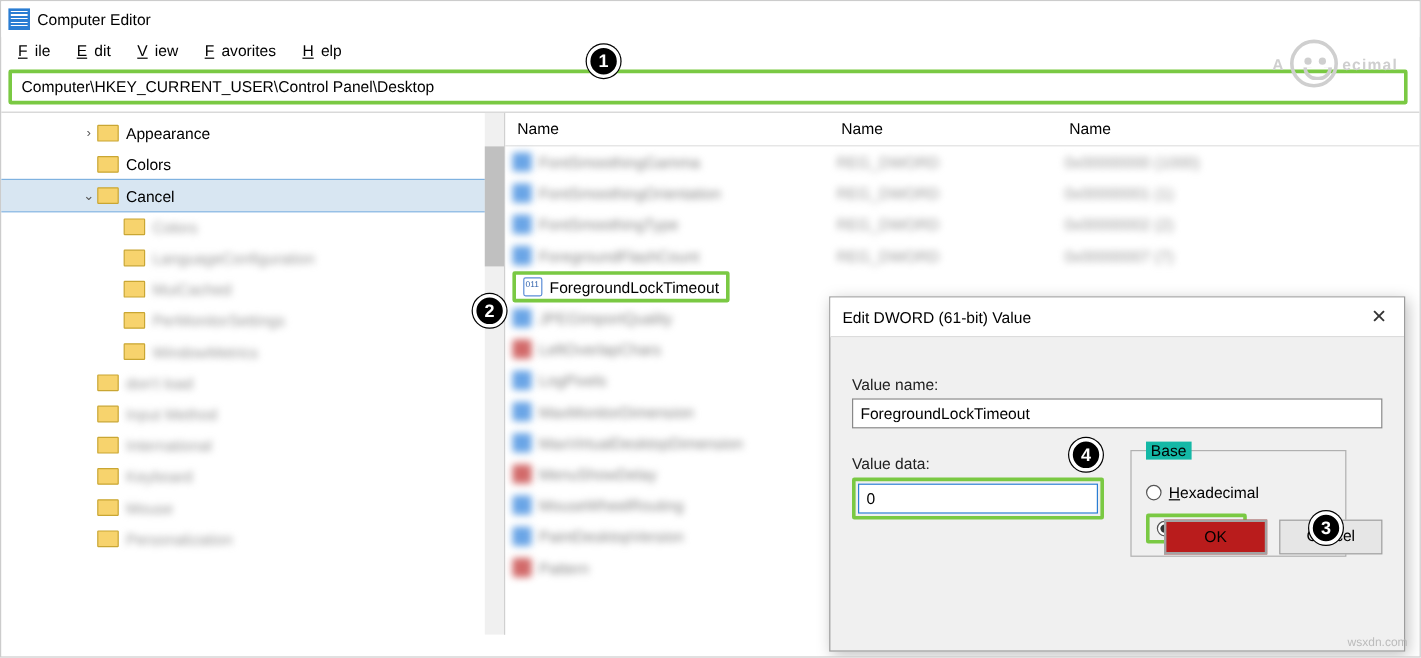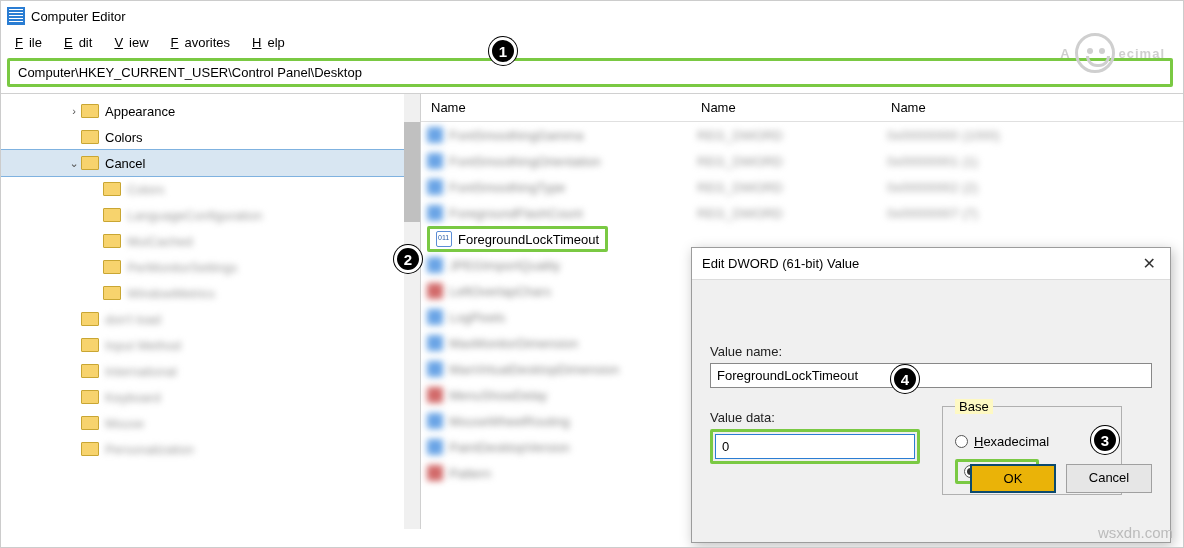--- a/index.html
+++ b/index.html
@@ -31,46 +31,46 @@
   .reg-icon.blue{background:#6aa5e6;}
   .reg-icon.red{background:#d26a6a;}
   .list-row.blur span{filter:blur(3px);color:#888;}
   .list-row.blur .col-type, .list-row.blur .col-data{filter:blur(3px);color:#999;}
   .sel-focus{border:3px solid #7ac943;border-radius:2px;display:inline-flex;align-items:center;padding:2px 6px;}
   .sel-focus .reg-icon.spec{background:#fff;border:1px solid #5b8dd6;position:relative;}
   .sel-focus .reg-icon.spec::after{content:"011";position:absolute;font-size:7px;color:#2a5da8;top:2px;left:1px;}
   .dialog{ position:absolute; left:690px; top:246px; width:480px; height:296px; background:#f0f0f0; border:1px solid #9c9c9c; box-shadow:2px 3px 12px rgba(0,0,0,.25); }
   .dialog-title{ display:flex; align-items:center; justify-content:space-between; background:#fff; padding:6px 10px; border-bottom:1px solid #dcdcdc;}
   .dialog-close{font-size:16px;color:#333;padding:0 4px;}
-  .dialog-body{ padding:28px 18px 10px 18px; position:relative;margin-top:32px;}
+  .dialog-body{ padding:28px 18px 10px 18px; position:relative;}
   .dlg-label{color:#222;margin-top:4px;margin-bottom:4px;display:block;}
   .dlg-input{width:100%;border:1px solid #888;background:#fff;padding:4px 6px;}
   .dlg-row{display:flex;gap:22px;margin-top:18px;align-items:flex-start;}
   .dlg-valuedata{width:210px;}
   .dlg-valuedata .green-wrap{border:3px solid #7ac943;border-radius:2px;padding:2px;}
   .dlg-valuedata input{width:100%;border:1px solid #2a7dd3;padding:4px 6px;}
   .fieldset{border:1px solid #b0b0b0;padding:8px 12px 10px 12px;width:180px;}
-  .legend{position:relative;top:-16px;background:#fef9c3;padding:0 4px;display:inline-block;}
+  .legend{position:relative;top:-16px;background:#14b8a6;padding:0 4px;display:inline-block;}
   .radio-row{display:flex;align-items:center;gap:6px;margin:4px 0;}
   .radio{width:13px;height:13px;border:1px solid #555;border-radius:50%;display:inline-block;position:relative;background:#fff;}
   .radio.checked::after{content:"";position:absolute;inset:2px;background:#333;border-radius:50%;}
   .green-box{border:3px solid #7ac943;border-radius:2px;padding:2px 6px;display:inline-flex;align-items:center;gap:6px;}
   .dlg-buttons{position:absolute;right:18px;bottom:12px;display:flex;gap:10px;}
   .btn{min-width:86px;padding:5px 10px;border:1px solid #a0a0a0;background:#e6e6e6;text-align:center;}
-  .btn.primary{background:#eab308;border:2px solid #0c4a6e;}
+  .btn.primary{background:#b91c1c;border:2px solid #a3a3a3;}
   .callout{position:absolute;width:28px;height:28px;border-radius:50%;background:#000;color:#fff;font-weight:700;font-size:15px;display:flex;align-items:center;justify-content:center;border:3px solid #fff;z-index:50;box-shadow:0 0 0 1px #000;}
   .c1{left:488px;top:36px;}
   .c2{left:393px;top:244px;}
   .c3{left:1090px;top:425px;}
   .c4{left:890px;top:364px;}
   .watermark{position:absolute;right:18px;top:32px;font-size:28px;font-weight:700;color:#cfcfcf;letter-spacing:1px;display:flex;align-items:center;gap:4px;}
   .watermark .face{width:40px;height:40px;border:3px solid #cfcfcf;border-radius:50%;position:relative;}
   .watermark .face::before{content:"";position:absolute;width:6px;height:6px;background:#cfcfcf;border-radius:50%;left:9px;top:12px;box-shadow:12px 0 #cfcfcf;}
   .watermark .face::after{content:"";position:absolute;width:18px;height:8px;border:3px solid #cfcfcf;border-top:none;border-radius:0 0 12px 12px;left:8px;top:20px;}
-  .source{position:absolute;right:10px;bottom:6px;font-size:15px;color:#bbb;}
+  .source{position:absolute;right:10px;bottom:6px;font-size:10px;color:#bbb;}
 </style>
 </head>
 <body>
 
 <div class="titlebar">
   <span class="icon"></span>
   <span>Computer Editor</span>
 </div>
 
 <div class="menubar">

